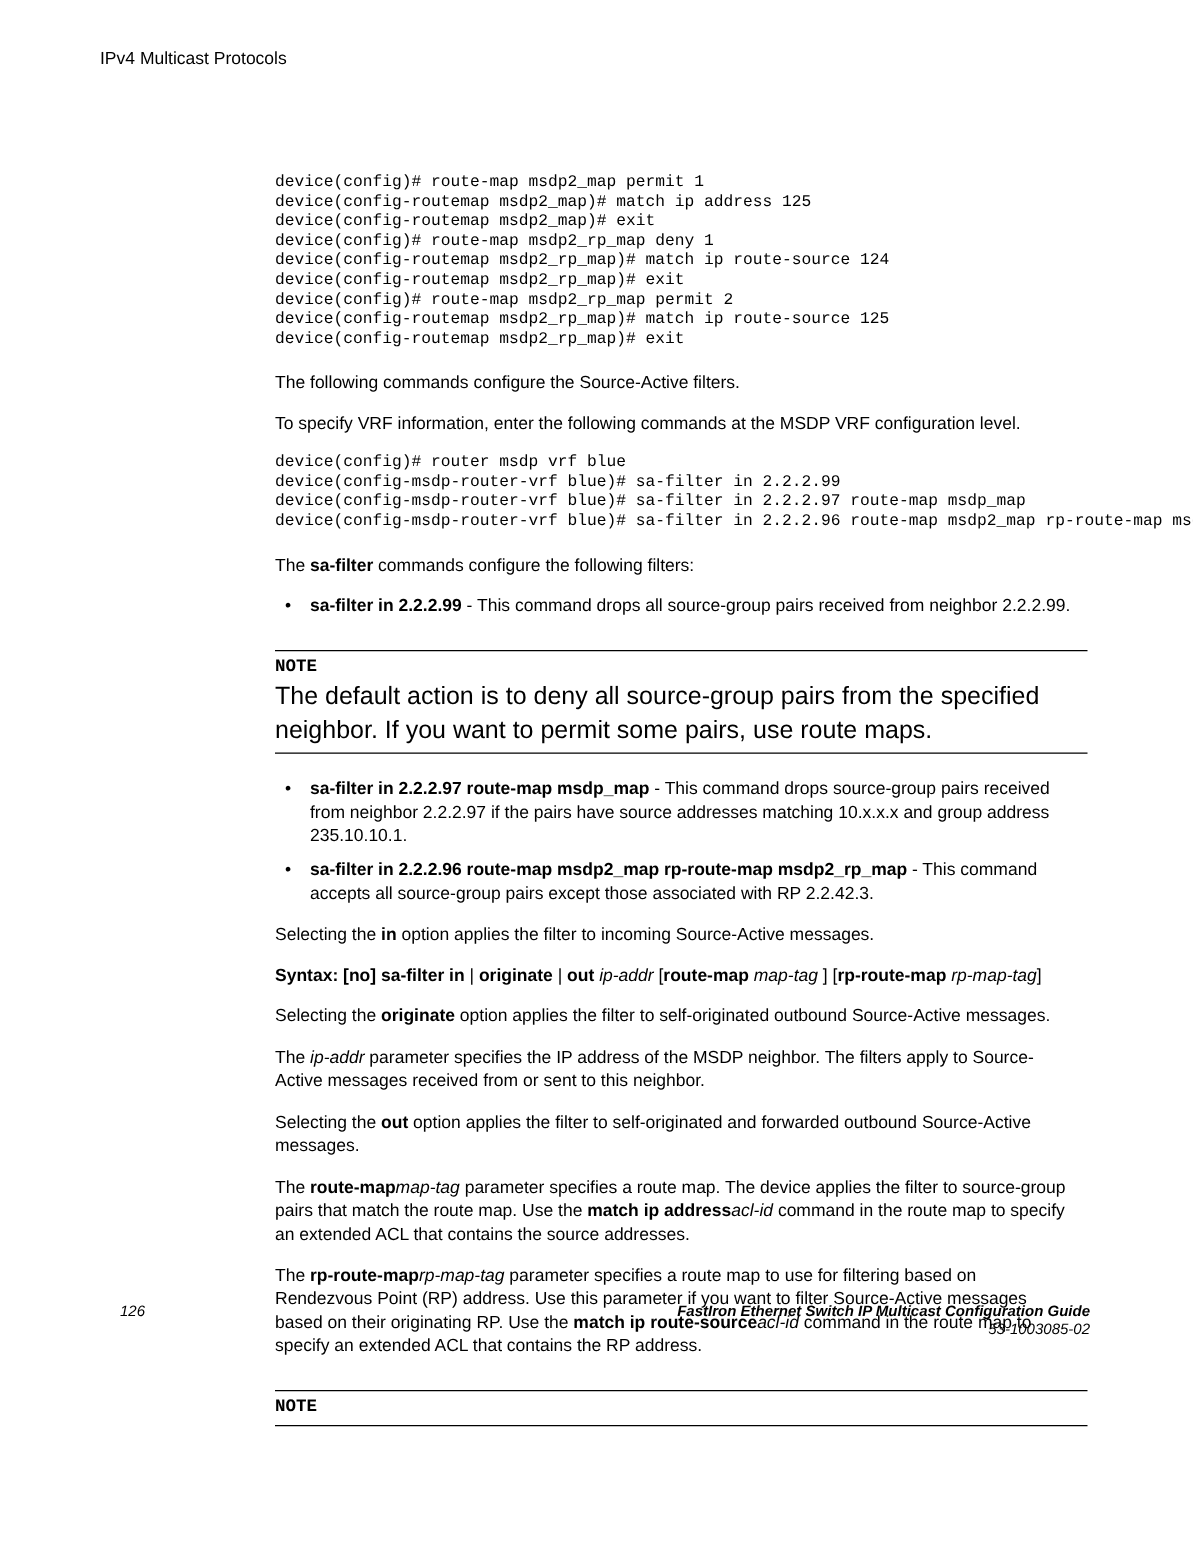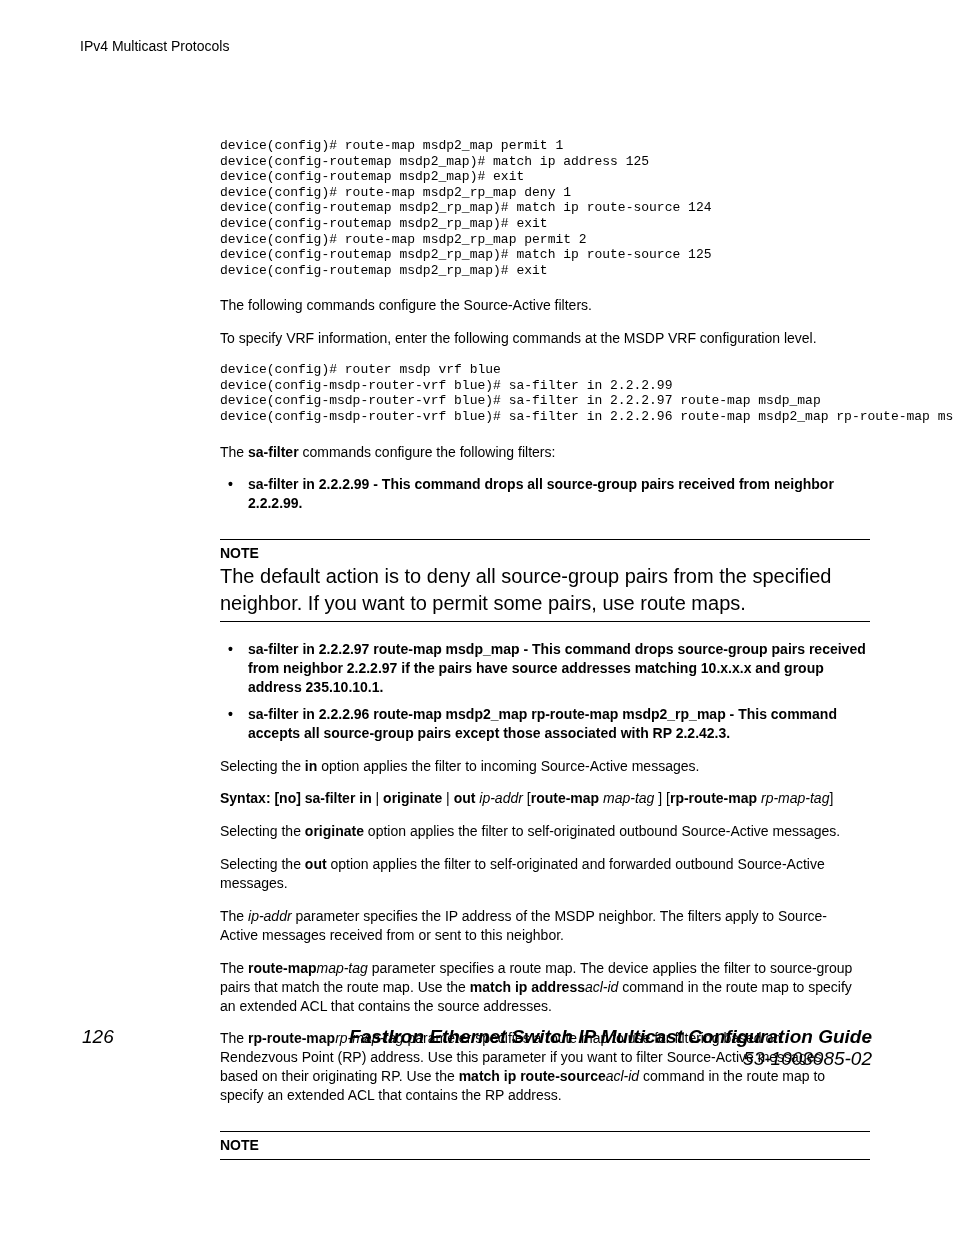--- a/index.html
+++ b/index.html
@@ -3,28 +3,28 @@
 <meta charset="utf-8">
 <style>
   @page { size: 954px 1235px; margin: 0; }
   html, body { margin: 0; padding: 0; width: 954px; height: 1235px; background: #fff; font-family: Arial, Helvetica, sans-serif; color: #000; }
   .page { position: relative; width: 954px; height: 1110px; }
   .header { position: absolute; top: 38px; left: 80px; font-size: 14px; }
   .content { position: absolute; top: 138px; left: 220px; width: 650px; font-size: 14px; line-height: 1.35; }
   pre.code { font-family: "Courier New", Courier, monospace; font-size: 13px; white-space: pre; margin: 0 0 18px 0; line-height: 1.2; }
   p { margin: 0 11px 14px 0; }
   ul { margin: 0 0 14px 0; padding: 0; list-style: none; }
-  ul li { margin: 0 0 8px 0; padding-left: 28px; position: relative; font-weight: bold; }
+  ul li { margin: 0 0 8px 0; padding-left: 28px; position: relative; }
   ul li::before { content: "•"; position: absolute; left: 8px; top: 0; }
   .note-block { margin: 26px 0 18px 0; }
   .note-rule { border: none; border-top: 1.5px solid #000; margin: 0 0 4px 0; }
   .note-rule-bottom { border: none; border-top: 1px solid #000; margin: 4px 0 0 0; }
-  .note-label { font-weight: bold; font-size: 14px; }
+  .note-label { font-weight: bold; font-size: 14px; font-family: Liberation Mono, monospace; }
   .note-text { font-size: 20px; }
-  .footer { position: absolute; bottom: 40px; left: 82px; right: 82px; font-size: 19px; }
+  .footer { position: absolute; bottom: 40px; left: 96px; right: 82px; font-size: 12px; }
   .page-num { font-style: italic; float: left; }
   .footer-right { float: right; text-align: right; font-style: italic; font-weight: bold; }
   .footer-right .sub { font-style: italic; font-weight: normal; display:block; }
 </style>
 </head>
 <body>
 
 <div class="page">
   <div class="header">IPv4 Multicast Protocols</div>
 
@@ -80,25 +80,25 @@
 
     <p>
       <b>Syntax: [no] sa-filter in</b><span> | </span><b>originate</b><span> | </span><b>out</b><span> </span><i>ip-addr</i><span> [</span><b>route-map</b><span> </span><i>map-tag</i><span> ] [</span><b>rp-route-map</b><span> </span><i>rp-map-tag</i><span>]</span>
     </p>
 
     <p>
       <span>Selecting the </span><b>originate</b><span> option applies the filter to self-originated outbound Source-Active messages.</span>
     </p>
 
     <p>
-      <span>Selecting the </span><b>out</b><span> option applies the filter to self-originated and forwarded outbound Source-Active messages.</span>
+      <span>The </span><i>ip-addr</i><span> parameter specifies the IP address of the MSDP neighbor. The filters apply to Source-Active messages received from or sent to this neighbor.</span>
     </p>
 
     <p>
-      <span>The </span><i>ip-addr</i><span> parameter specifies the IP address of the MSDP neighbor. The filters apply to Source-Active messages received from or sent to this neighbor.</span>
+      <span>Selecting the </span><b>out</b><span> option applies the filter to self-originated and forwarded outbound Source-Active messages.</span>
     </p>
 
     <p>
       <span>The </span><b>route-map</b><i>map-tag</i><span> parameter specifies a route map. The device applies the filter to source-group pairs that match the route map. Use the </span><b>match ip address</b><i>acl-id</i><span> command in the route map to specify an extended ACL that contains the source addresses.</span>
     </p>
 
     <p>
       <span>The </span><b>rp-route-map</b><i>rp-map-tag</i><span> parameter specifies a route map to use for filtering based on Rendezvous Point (RP) address. Use this parameter if you want to filter Source-Active messages based on their originating RP. Use the </span><b>match ip route-source</b><i>acl-id</i><span> command in the route map to specify an extended ACL that contains the RP address.</span>
     </p>
 

